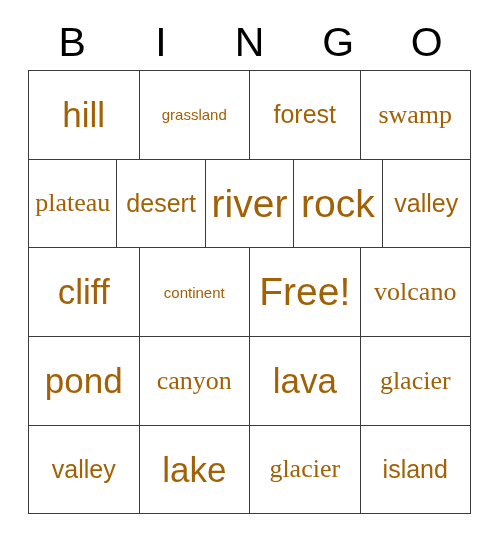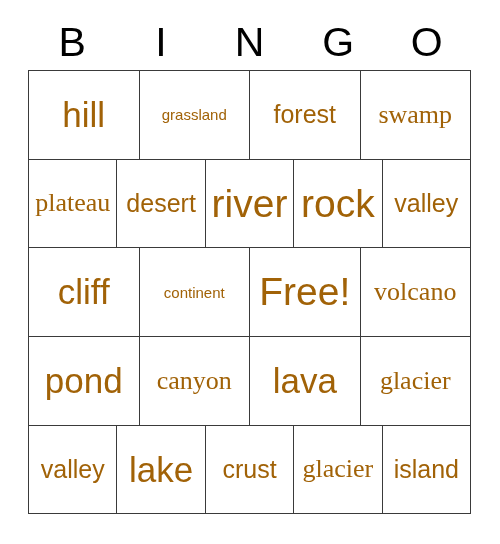--- a/index.html
+++ b/index.html
@@ -152,23 +152,20 @@
     </div>
 
     <div class="grid-row">
       <div class="cell">
           <span class="cell-text size-md">valley</span>
         </div>
       <div class="cell">
           <span class="cell-text size-xl">lake</span>
         </div>
       <div class="cell">
-          <span class="cell-text size-md">crust</span>
-        </div>
-      <div class="cell">
           <span class="cell-text size-sm">glacier</span>
         </div>
       <div class="cell">
           <span class="cell-text size-md">island</span>
         </div>
     </div>
 
   </div>
 </div>
 

